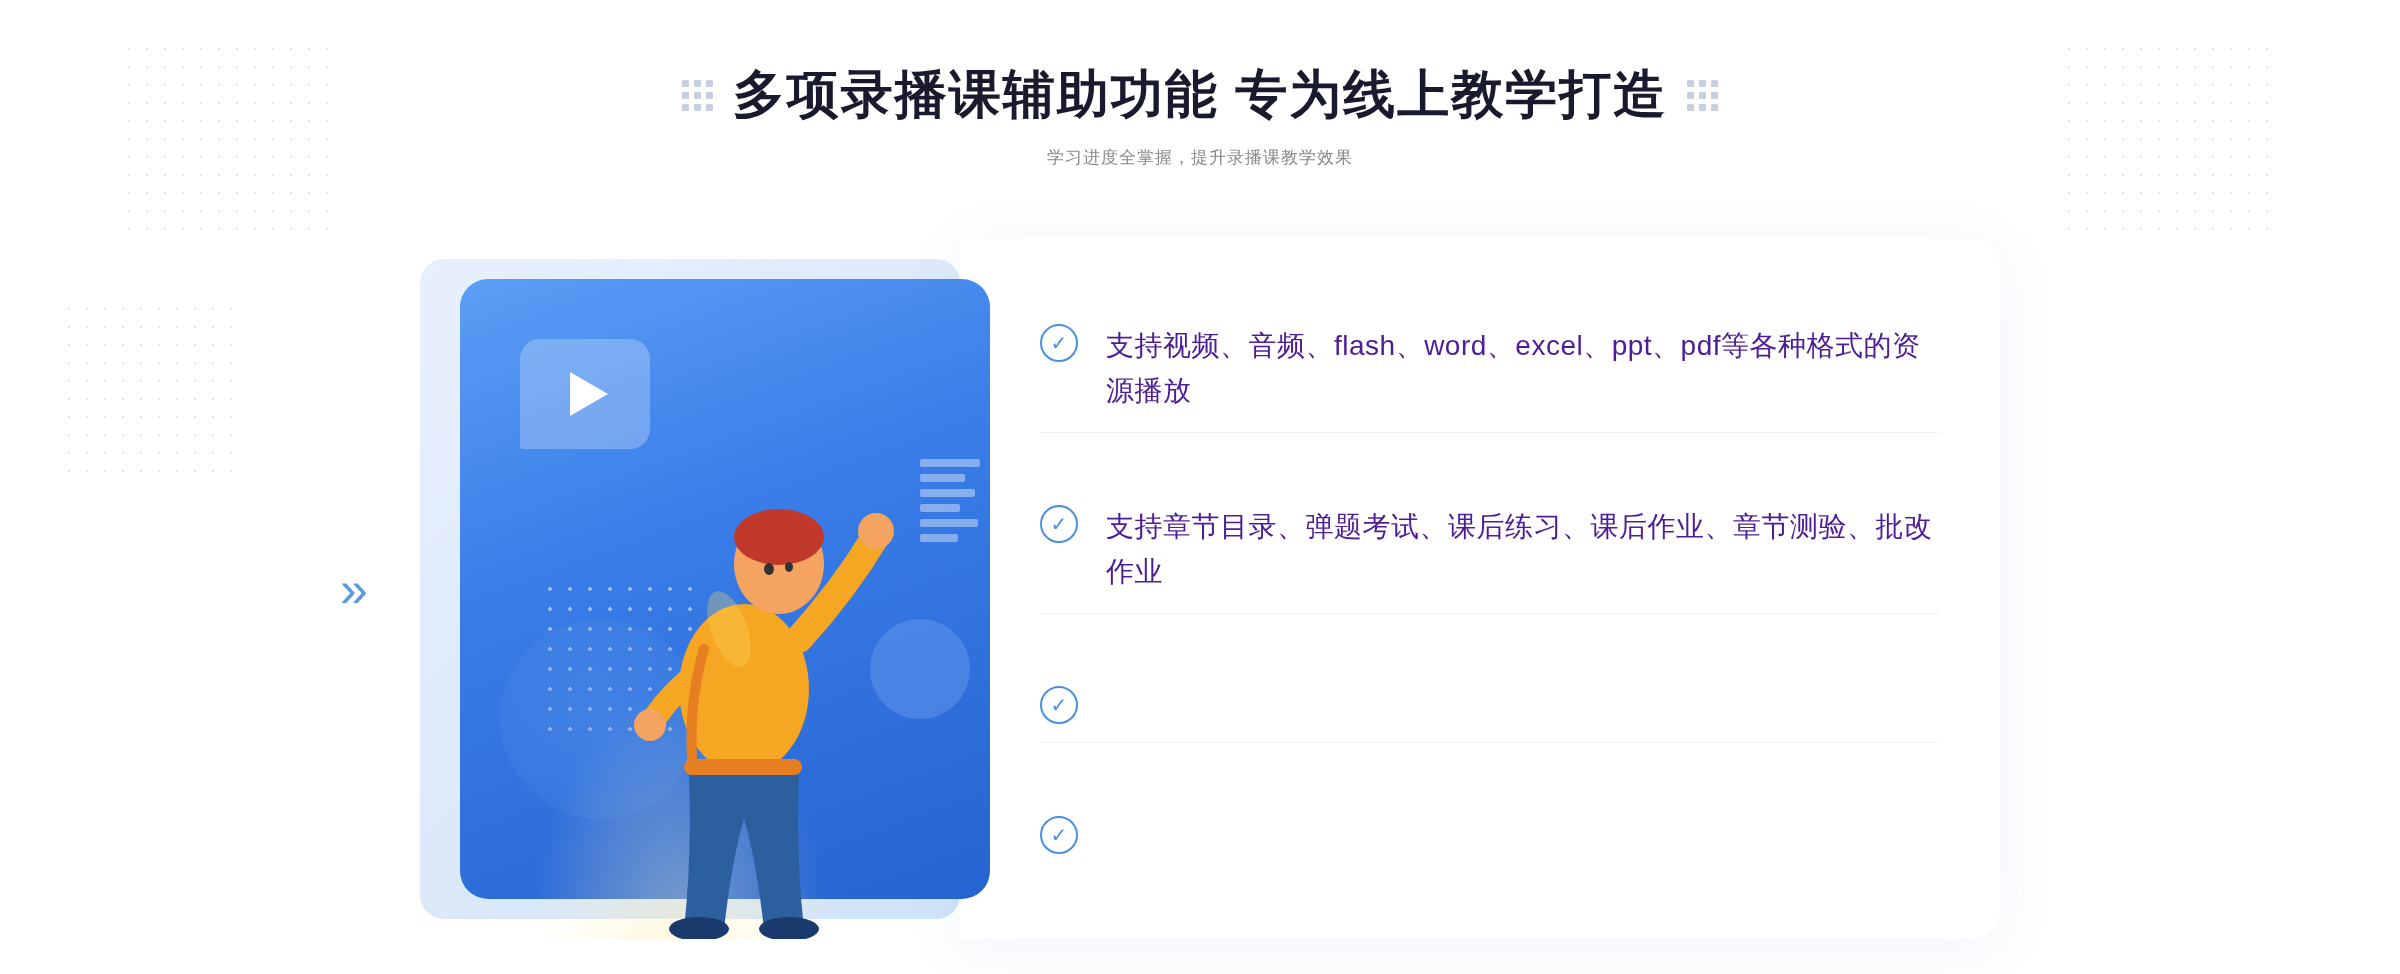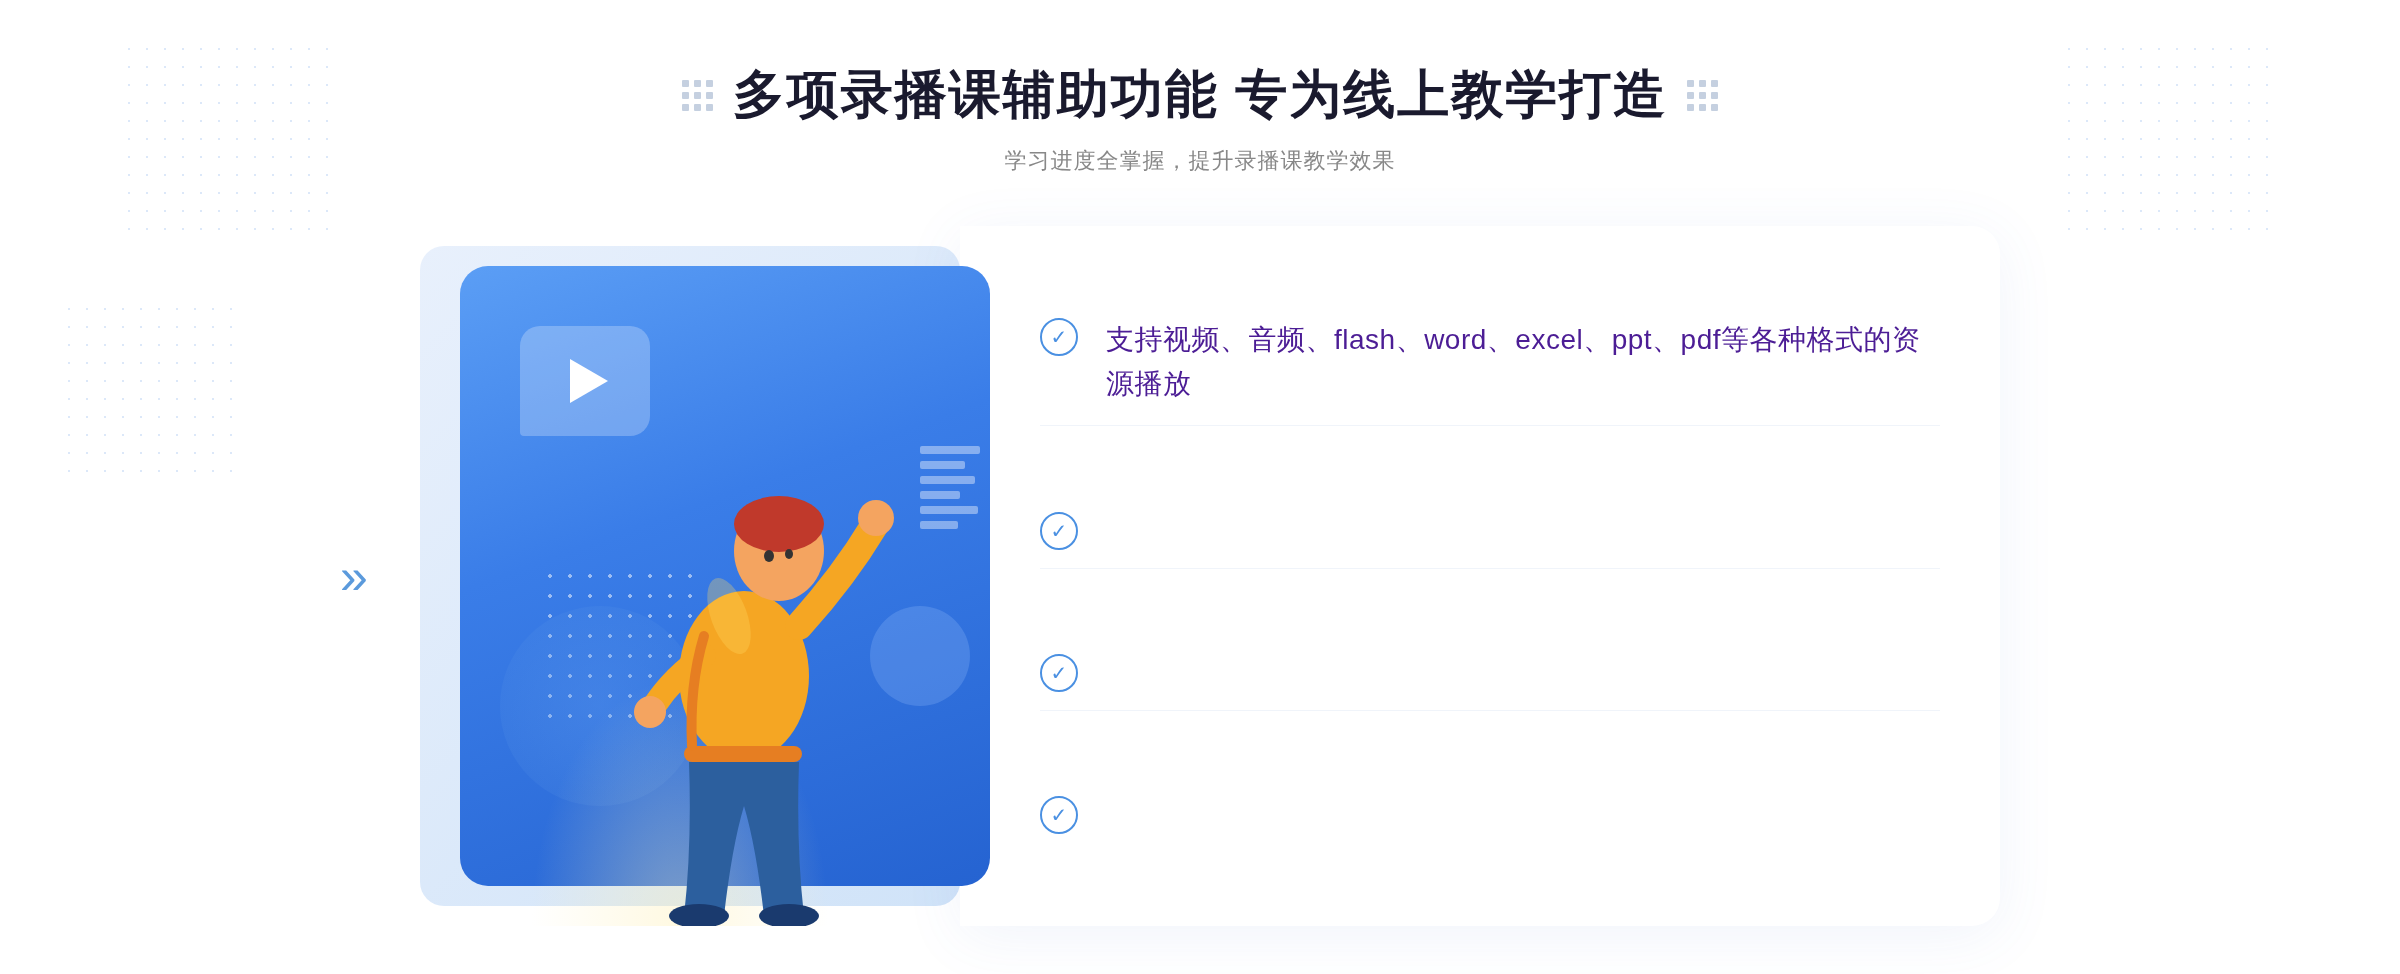--- a/index.html
+++ b/index.html
@@ -14,20 +14,21 @@
     }
 
     .page-wrapper {
       width: 100%;
       height: 100%;
       display: flex;
       flex-direction: column;
       align-items: center;
       padding-top: 60px;
       position: relative;
+      gap: 20px;
     }
 
     
     .dot-grid {
       position: absolute;
       background-image: radial-gradient(circle, #c5d8f5 1.5px, transparent 1.5px);
       background-size: 18px 18px;
       opacity: 0.6;
     }
 
@@ -66,21 +67,21 @@
     }
 
     .main-title {
       font-size: 52px;
       font-weight: 600;
       color: #1a1a2e;
       letter-spacing: 2px;
     }
 
     .subtitle {
-      font-size: 22px;
+      font-size: 17px;
       color: #888;
       letter-spacing: 1px;
     }
 
     
     .content-area {
       display: flex;
       align-items: stretch;
       width: 1600px;
       height: 700px;
@@ -404,20 +405,21 @@
         <div class="check-circle">
           <span class="check-mark">✓</span>
         </div>
         <span class="feature-text">支持视频、音频、flash、word、excel、ppt、pdf等各种格式的资源播放</span>
       </div>
 
       <div class="feature-item">
         <div class="check-circle">
           <span class="check-mark">✓</span>
         </div>
+        <span class="feature-text">支持章节目录、弹题考试、课后练习、课后作业、章节测验、批改作业</span>
       </div>
 
       <div class="feature-item">
         <div class="check-circle">
           <span class="check-mark">✓</span>
         </div>
       </div>
 
       <div class="feature-item">
         <div class="check-circle">

